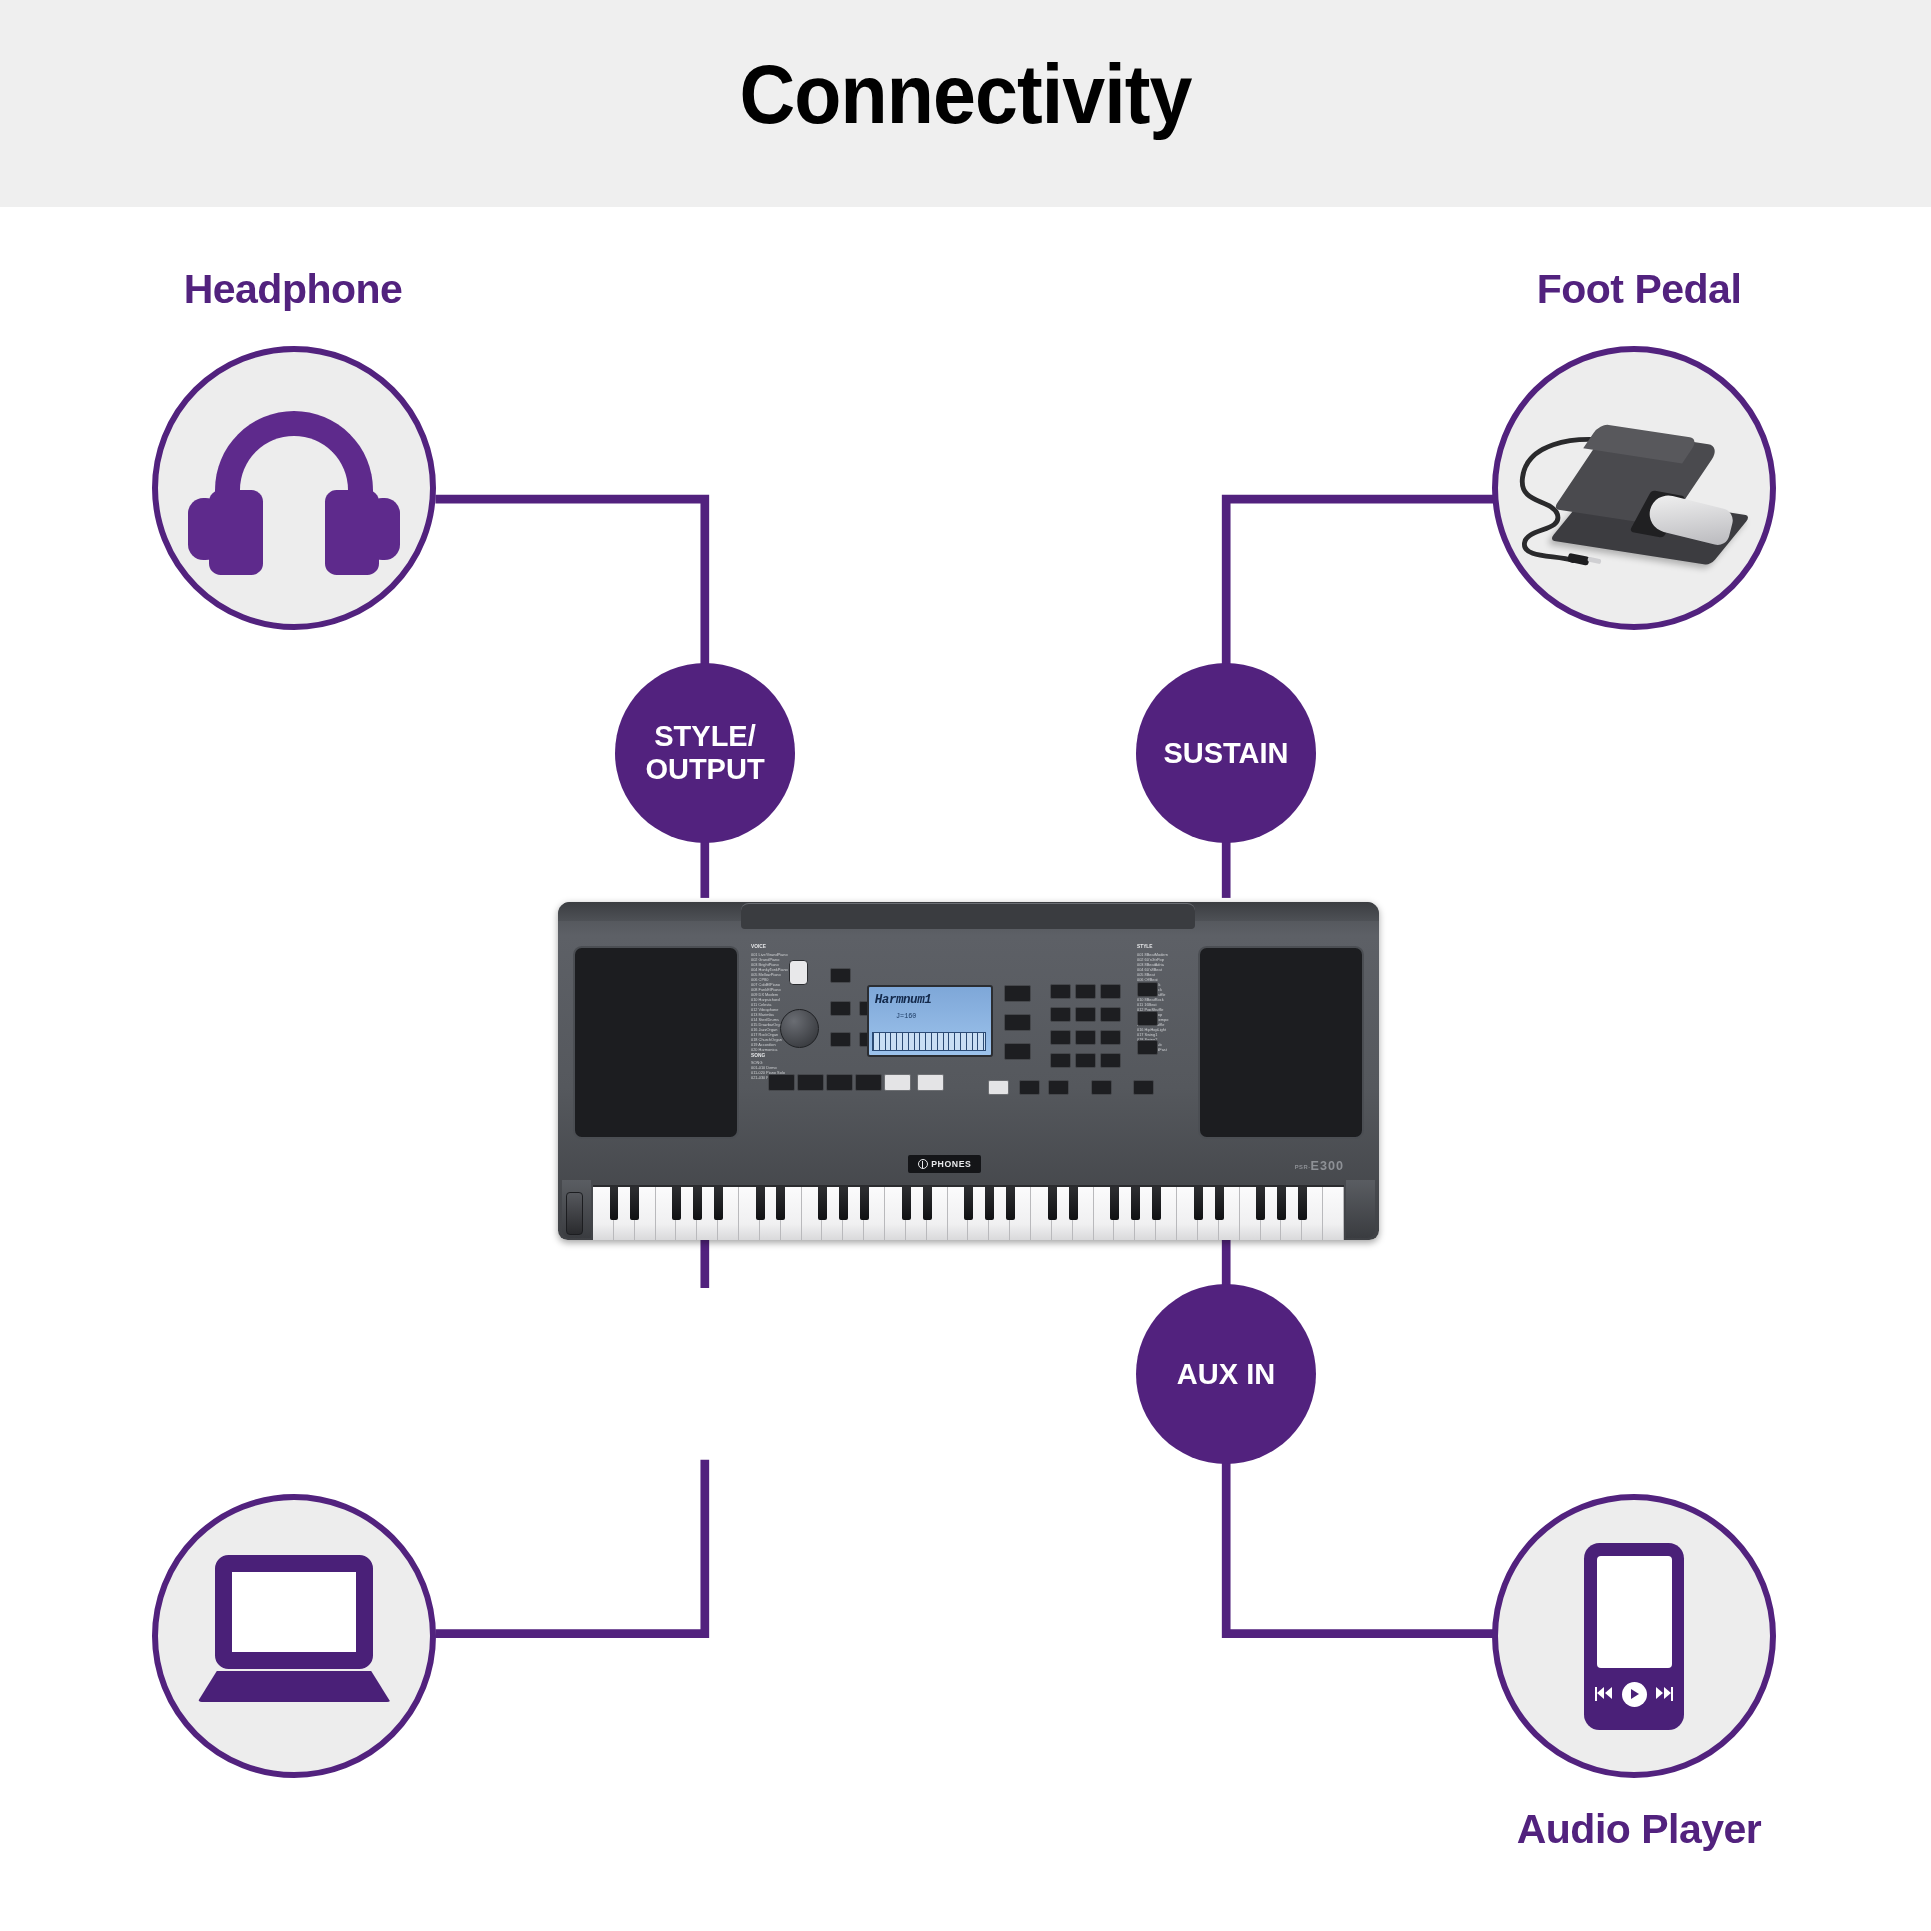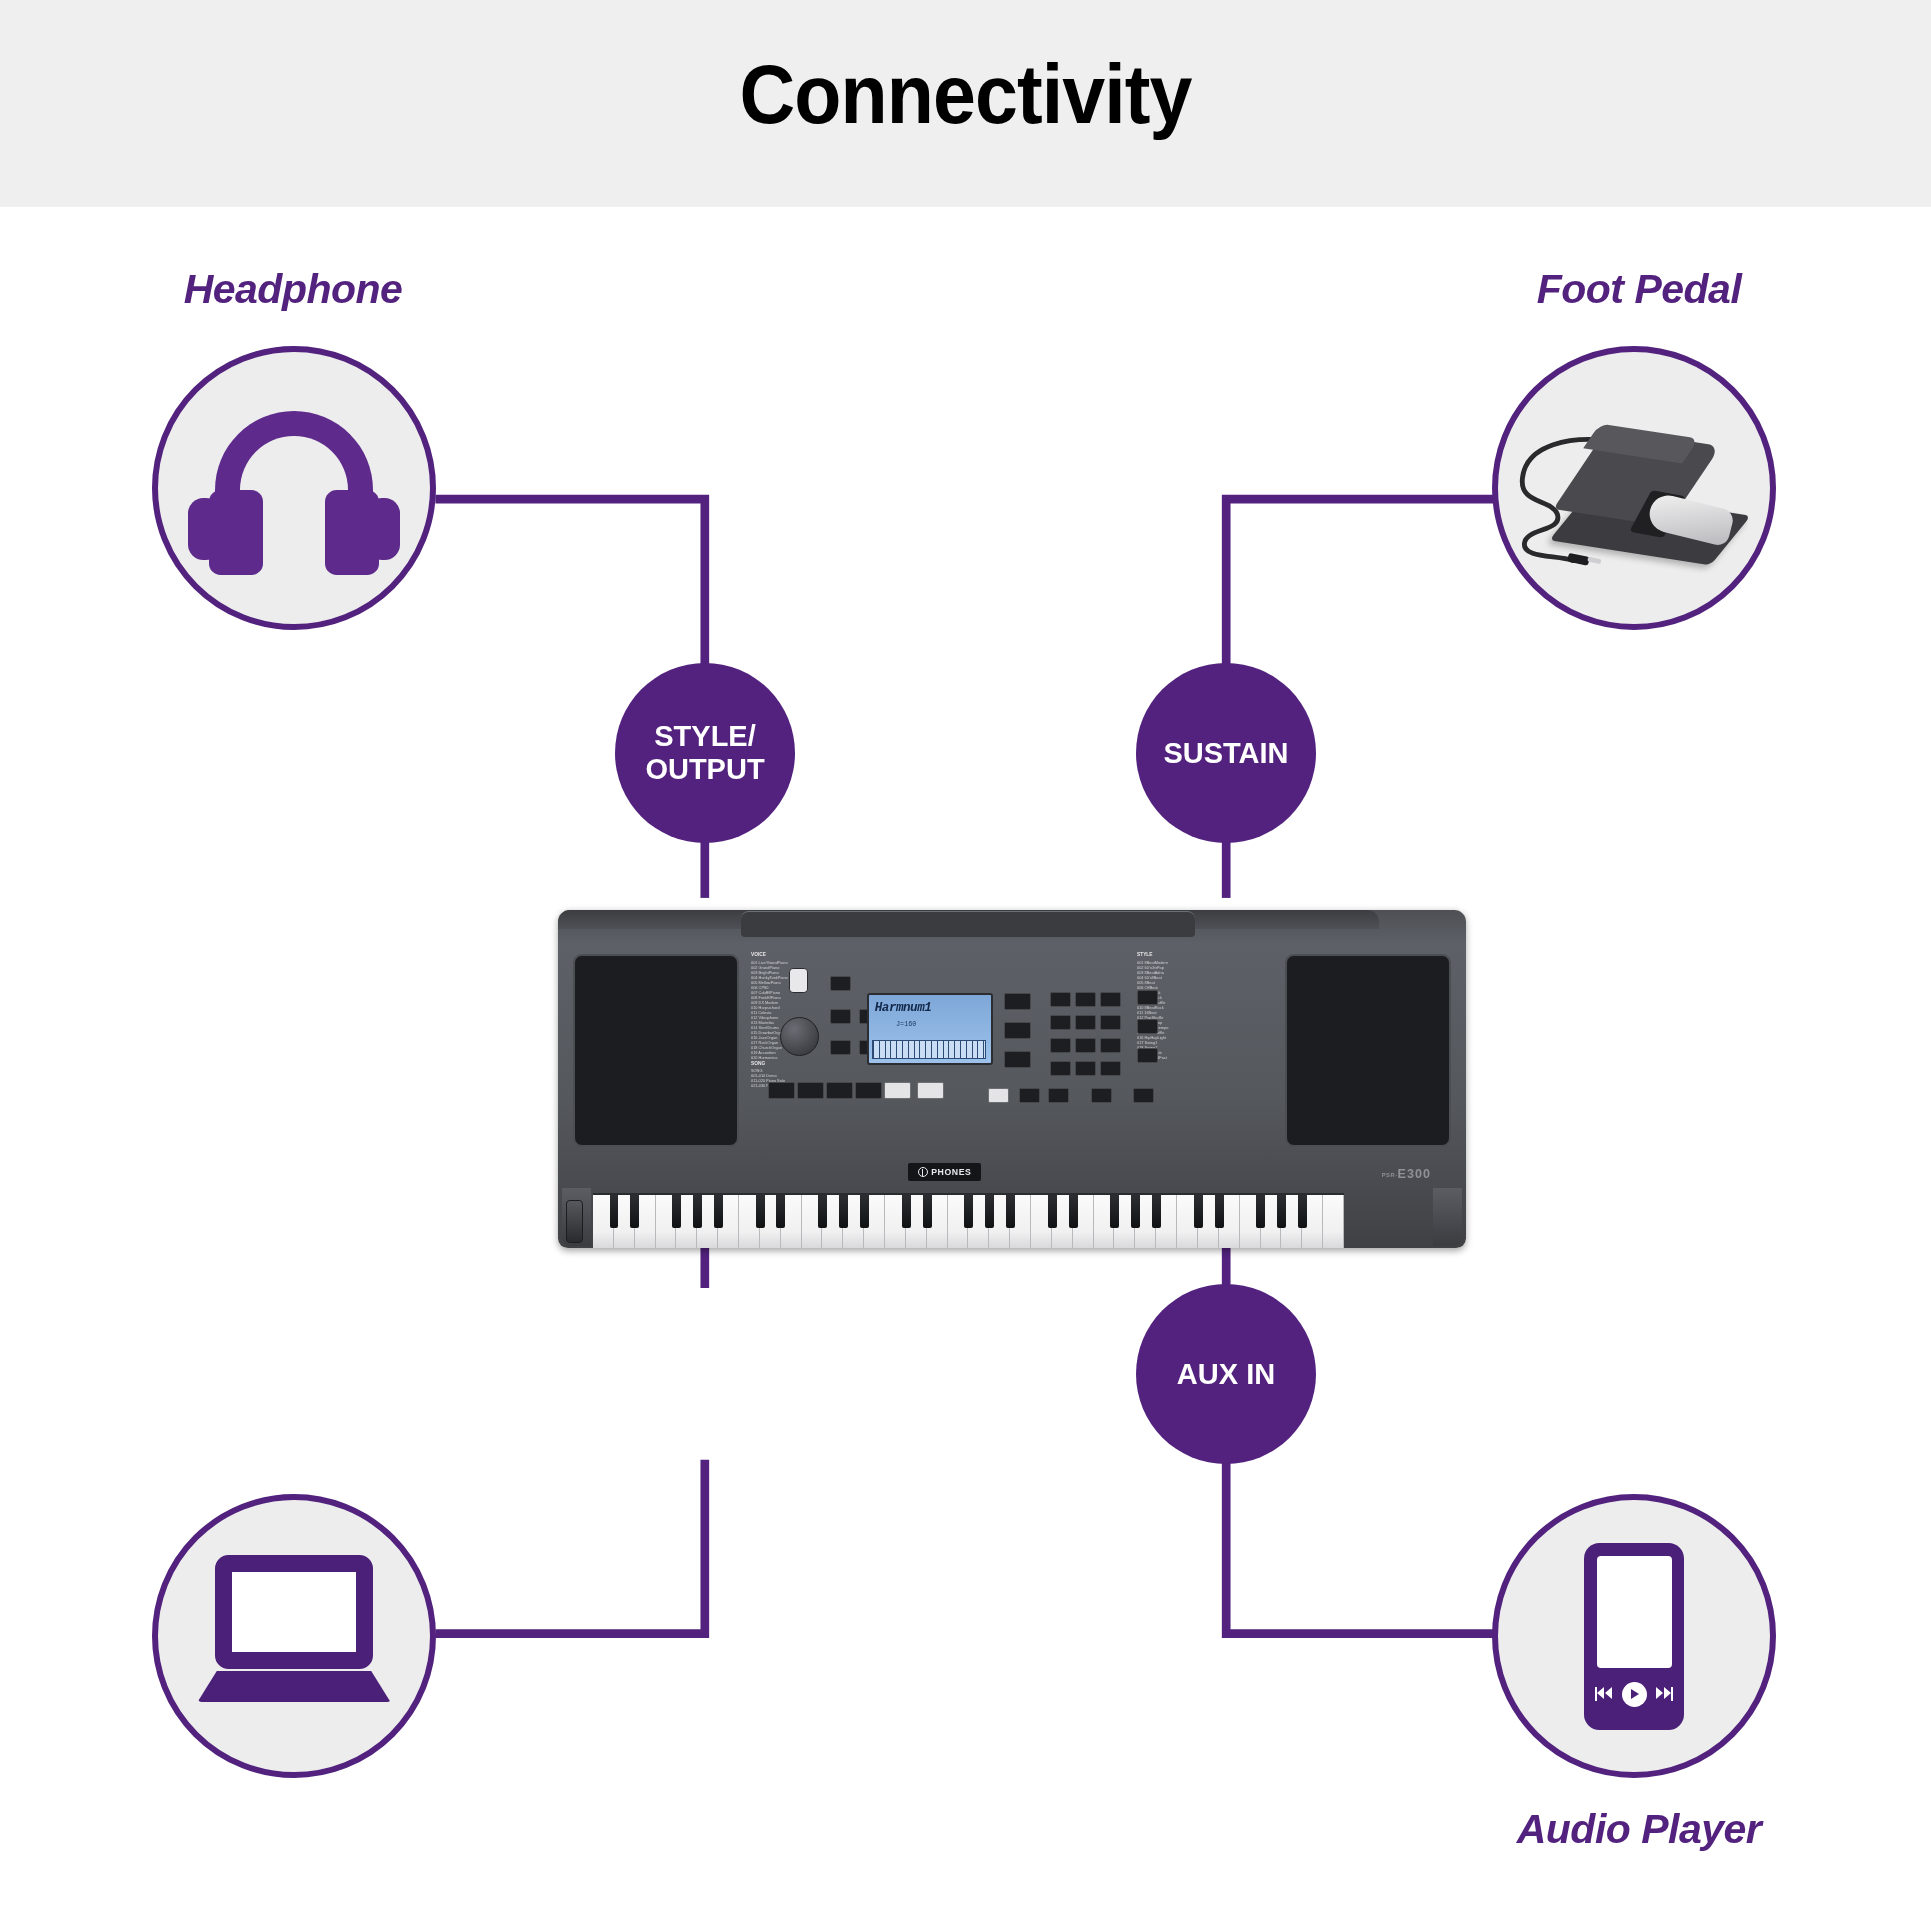--- a/index.html
+++ b/index.html
@@ -42,21 +42,20 @@
     overflow:hidden;
   }
   .device-label{
     position:absolute;
     width:502px;
     text-align:center;
     font-size:41px;
     font-weight:bold;
     color:#52227e;
     letter-spacing:-0.5px;
-    font-style:italic;
   }
 
   #dev-headphone{left:152px;top:346px;}
   #lbl-headphone{left:42px;top:266px;}
   #dev-pedal{left:1492px;top:346px;}
   #lbl-pedal{left:1388px;top:266px;}
   #dev-pc{left:152px;top:1494px;}
   #lbl-pc{left:42px;top:1806px;}
   #dev-audio{left:1492px;top:1494px;}
   #lbl-audio{left:1388px;top:1806px;}
@@ -189,21 +188,21 @@
   }
   .pedal-cable{
     position:absolute;left:5.8px;top:54px;width:145px;height:145px;
   }
 
   
   #keyboard{
     position:absolute;left:558px;top:894px;width:821px;height:338px;
   }
   .kb-shell{
-    position:absolute;left:0;top:16px;width:908px;height:338px;
+    position:absolute;left:0;top:8px;width:821px;height:338px;
     background:linear-gradient(180deg,#4d4f54 0%,#5d6066 10%,#55585d 55%,#3f4145 100%);
     border-radius:11.6px 11.6px 9.7px 9.7px;
     box-shadow:0 2.9px 7.7px rgba(0,0,0,.35);
     overflow:hidden;
   }
   .kb-toprail{
     position:absolute;left:0;top:0;width:821px;height:19.3px;
     background:linear-gradient(180deg,#3b3d41,#4e5156);
     border-radius:11.6px 11.6px 0 0;
   }

